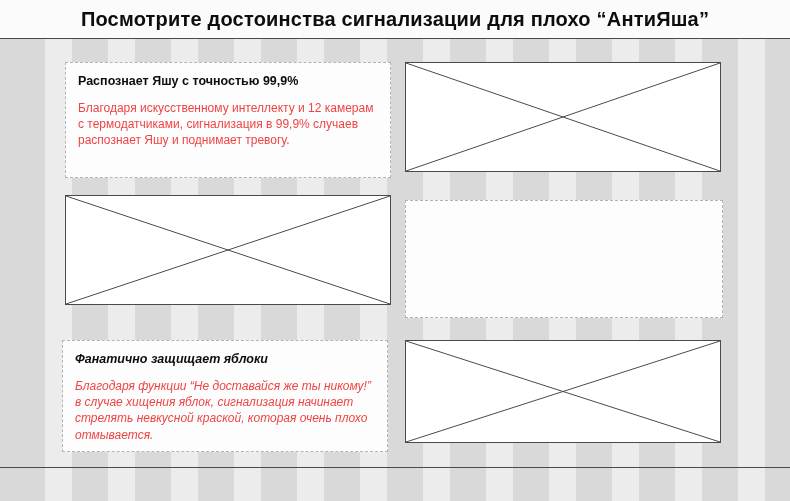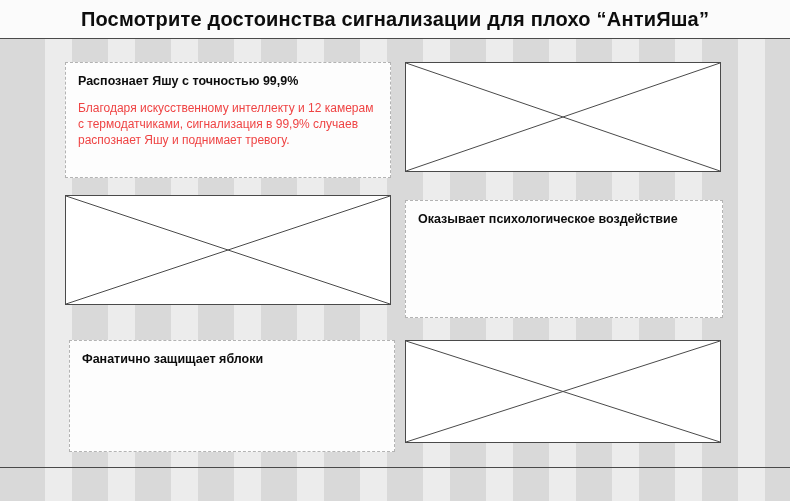--- a/index.html
+++ b/index.html
@@ -74,21 +74,21 @@
     background: #ffffff;
     border: 1px solid #4a4a4a;
   }
   .placeholder svg { display: block; width: 100%; height: 100%; }
   .placeholder line { stroke: #4a4a4a; stroke-width: 1; vector-effect: non-scaling-stroke; }
 
   .card-1 { left: 65px;  top: 62px;  width: 326px; height: 116px; }
   .ph-1   { left: 405px; top: 62px;  width: 316px; height: 110px; }
   .ph-2   { left: 65px;  top: 195px; width: 326px; height: 110px; }
   .card-2 { left: 405px; top: 200px; width: 318px; height: 118px; }
-  .card-3 { left: 69px;  top: 340px; width: 326px; height: 112px; }
+  .card-3 { left: 62px;  top: 340px; width: 326px; height: 112px; font-style: italic; }
   .ph-3   { left: 405px; top: 340px; width: 316px; height: 103px; }
 </style>
 </head>
 <body>
 
 <div class="page">
   <div class="stripes"></div>
 
   <div class="header">
     <h1>Посмотрите достоинства сигнализации для плохо “АнтиЯша”</h1>
@@ -108,25 +108,25 @@
   </div>
 
   <div class="placeholder ph-2">
     <svg viewBox="0 0 100 60" preserveAspectRatio="none">
       <line x1="0" y1="0" x2="100" y2="60"></line>
       <line x1="0" y1="60" x2="100" y2="0"></line>
     </svg>
   </div>
 
   <section class="card card-2">
-    <h2>Оказывает психологическое воздействие</h2>
   </section>
 
   <section class="card card-3">
     <h2>Фанатично защищает яблоки</h2>
+    <p>Благодаря функции “Не доставайся же ты никому!” в случае хищения яблок, сигнализация начинает стрелять невкусной краской, которая очень плохо отмывается.</p>
   </section>
 
   <div class="placeholder ph-3">
     <svg viewBox="0 0 100 60" preserveAspectRatio="none">
       <line x1="0" y1="0" x2="100" y2="60"></line>
       <line x1="0" y1="60" x2="100" y2="0"></line>
     </svg>
   </div>
 
   <div class="rule rule-bottom"></div>

